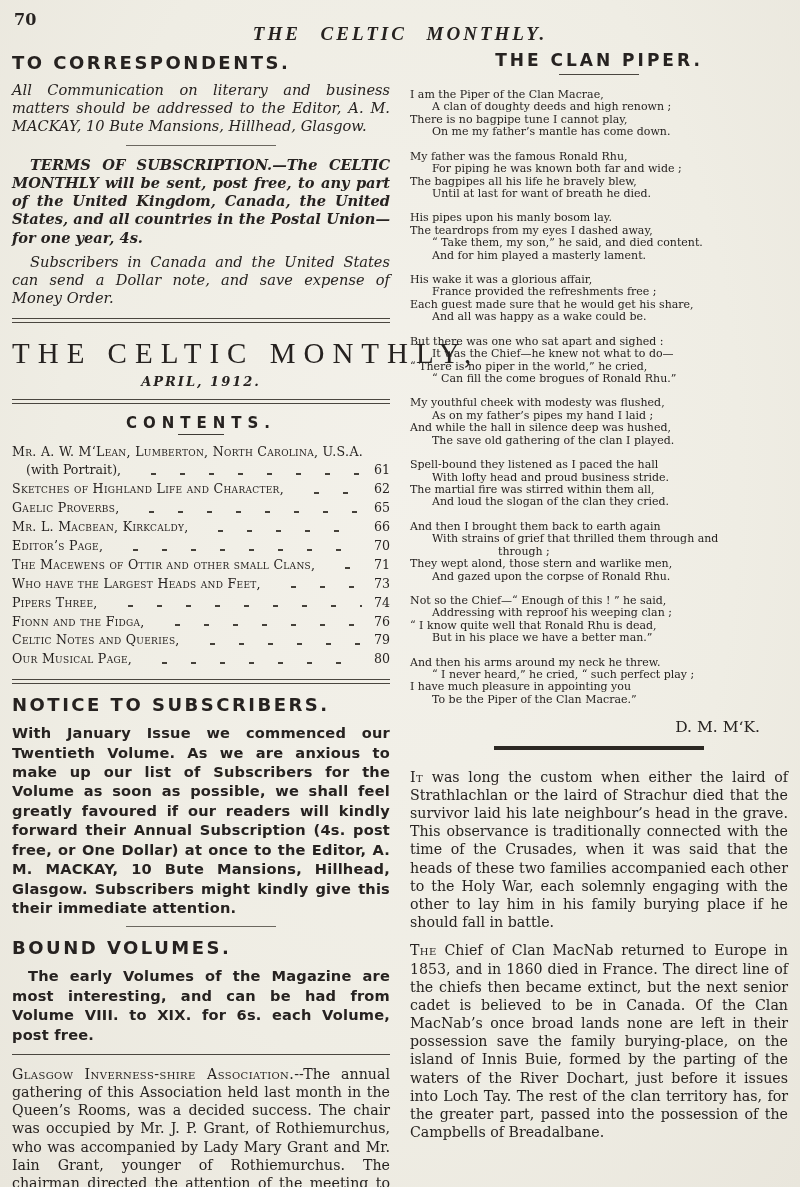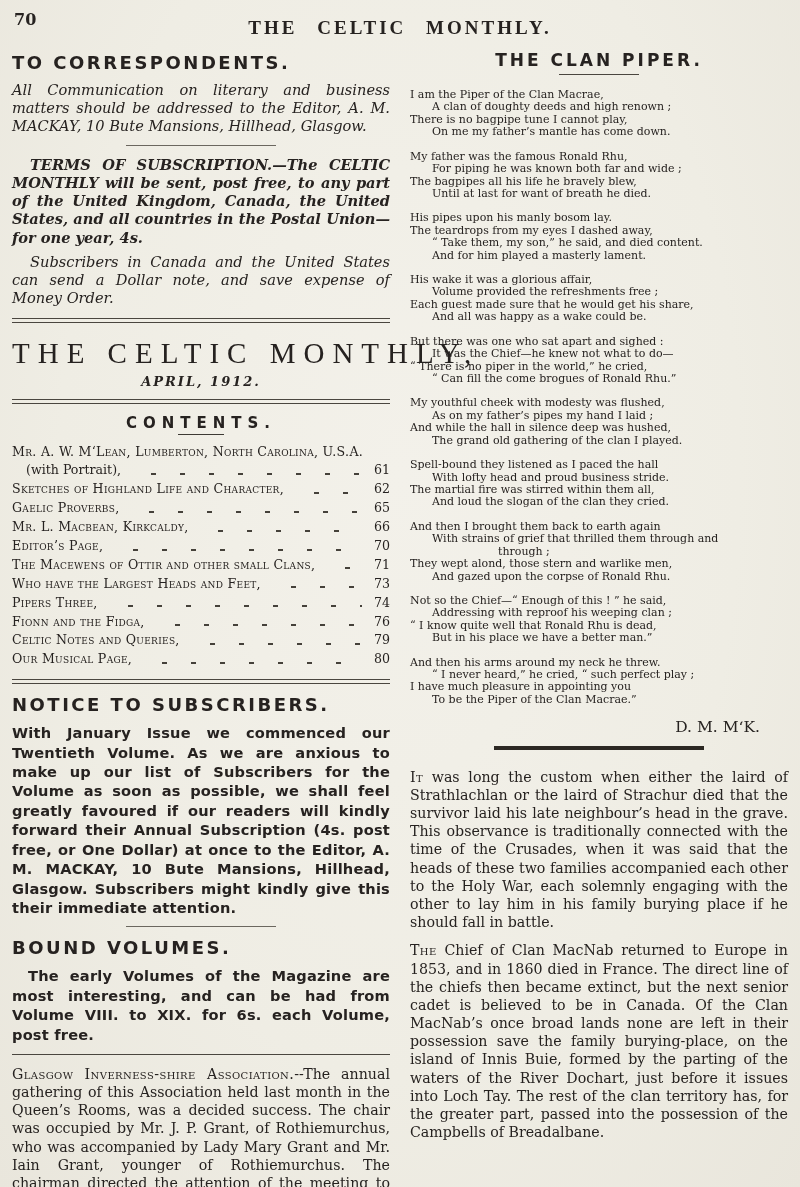--- a/index.html
+++ b/index.html
@@ -12,23 +12,24 @@
     color:#262220;
     overflow:hidden;
     font-family:"DejaVu Serif", serif;
     box-sizing:border-box;
     padding:8px 12px 0 12px;
   }
   
   .header{position:relative;height:34px;}
   .pagenum{position:absolute;left:2px;top:2px;font-size:16px;font-weight:bold;}
   .running-title{
-    position:absolute;left:0;right:0;top:9px;text-align:center;
+    position:absolute;left:0;right:0;top:15px;text-align:center;
     font-size:19px;letter-spacing:3px;word-spacing:12px;font-weight:bold;
     font-family:"Liberation Serif","DejaVu Serif",serif;
+    font-style:italic;
   }
   
   .cols{display:flex;gap:20px;}
   .col{flex:1 1 0;min-width:0;}
 
   .h-sans{
     font-family:"DejaVu Sans","Liberation Sans",sans-serif;
     font-weight:bold;
     font-size:18px;letter-spacing:2.5px;
     margin:10px 0 8px 0;
@@ -222,35 +223,35 @@
             <div class="poem-line i1">Until at last for want of breath he died.</div>
           </div>
           <div class="stanza">
             <div class="poem-line i0">His pipes upon his manly bosom lay.</div>
             <div class="poem-line i0">The teardrops from my eyes I dashed away,</div>
             <div class="poem-line i1">“ Take them, my son,” he said, and died content.</div>
             <div class="poem-line i1">And for him played a masterly lament.</div>
           </div>
           <div class="stanza">
             <div class="poem-line i0">His wake it was a glorious affair,</div>
-            <div class="poem-line i1">Volume provided the refreshments free ;</div>
+            <div class="poem-line i1">France provided the refreshments free ;</div>
             <div class="poem-line i0">Each guest made sure that he would get his share,</div>
             <div class="poem-line i1">And all was happy as a wake could be.</div>
           </div>
           <div class="stanza">
             <div class="poem-line i0">But there was one who sat apart and sighed :</div>
             <div class="poem-line i1">It was the Chief—he knew not what to do—</div>
             <div class="poem-line i0">“ There is no piper in the world,” he cried,</div>
             <div class="poem-line i1">“ Can fill the come brogues of Ronald Rhu.”</div>
           </div>
           <div class="stanza">
             <div class="poem-line i0">My youthful cheek with modesty was flushed,</div>
             <div class="poem-line i1">As on my father’s pipes my hand I laid ;</div>
             <div class="poem-line i0">And while the hall in silence deep was hushed,</div>
-            <div class="poem-line i1">The grand old gathering of the clan I played.</div>
+            <div class="poem-line i1">The save old gathering of the clan I played.</div>
           </div>
           <div class="stanza">
             <div class="poem-line i0">Spell-bound they listened as I paced the hall</div>
             <div class="poem-line i1">With lofty head and proud business stride.</div>
             <div class="poem-line i0">The martial fire was stirred within them all,</div>
             <div class="poem-line i1">And loud the slogan of the clan they cried.</div>
           </div>
           <div class="stanza">
             <div class="poem-line i0">And then I brought them back to earth again</div>
             <div class="poem-line i1">With strains of grief that thrilled them through and</div>

